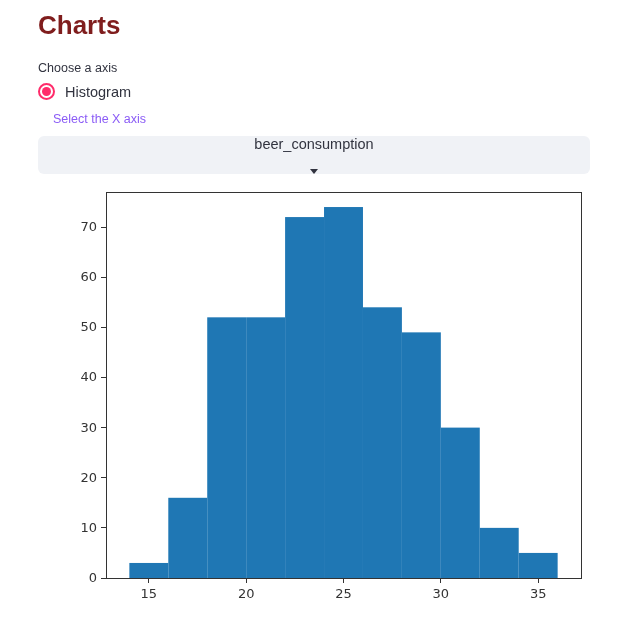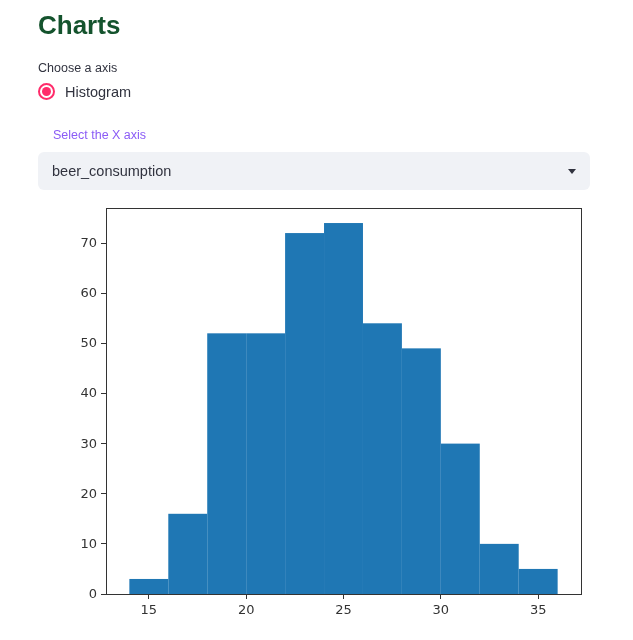--- a/index.html
+++ b/index.html
@@ -8,29 +8,29 @@
       color: #31333f;
       background: #fff;
       width: 633px;
       height: 640px;
       overflow: hidden;
       padding: 10px 38px 0 38px;
     }
     .page-title {
       font-size: 26px;
       font-weight: 600;
-      color: #14532d;
+      color: #7f1d1d;
       margin: 0 0 20px 0;
     }
     .radio-label {
       font-size: 12.5px;
       color: #31333f;
       margin-bottom: 8px;
     }
-    .radio-group { display: flex; flex-direction: column; gap: 6px; margin-bottom: 28px; }
+    .radio-group { display: flex; flex-direction: column; gap: 6px; margin-bottom: 12px; }
     .radio-item {
       display: flex;
       align-items: center;
       gap: 10px;
       font-size: 14.5px;
       cursor: pointer;
     }
     .radio-outer {
       width: 17px; height: 17px;
       border-radius: 50%;
@@ -56,20 +56,21 @@
       background: #f0f2f6;
       border-radius: 6px;
       display: flex;
       align-items: center;
       justify-content: space-between;
       padding: 0 14px;
       font-size: 14.5px;
       color: #31333f;
       cursor: pointer;
       margin-bottom: 10px;
+      flex-direction: column;
     }
     .caret {
       width: 0; height: 0;
       border-left: 4px solid transparent;
       border-right: 4px solid transparent;
       border-top: 5px solid #31333f;
     }
     .chart-wrap {
       width: 558px;
       margin-left: -5px;

